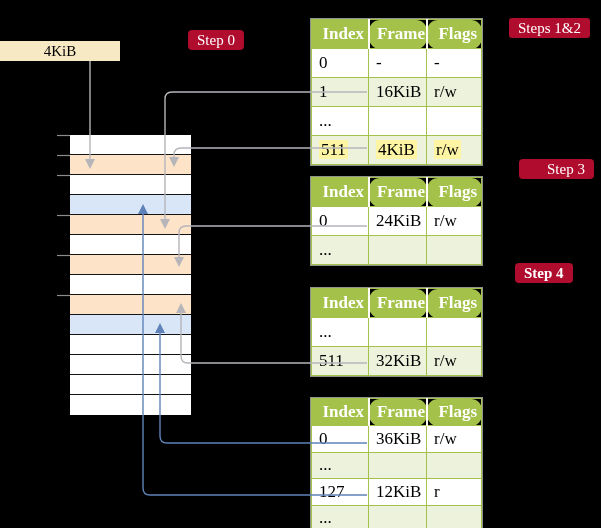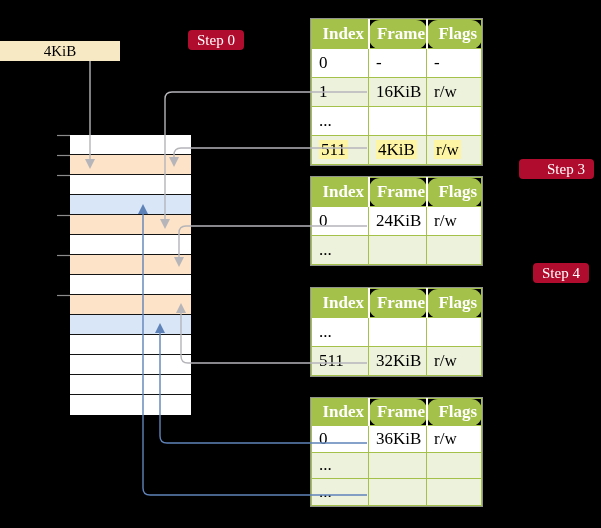--- a/index.html
+++ b/index.html
@@ -11,21 +11,21 @@
               background:var(--legend-bg);color:#000;font-size:15px;
               text-align:center;line-height:20px;}
 
   
   .step-label{position:absolute;background:var(--label-red);color:#fff;
               font-size:15px;line-height:20px;padding:0 9px;border-radius:4px;
               white-space:nowrap;}
   #step0{left:188px;top:30px;}
   #steps12{left:509px;top:18px;border-radius:3px;}
   #step3{left:519px;top:159px;padding-left:28px;}
-  #step4{left:533px;top:263px;}
+  #step4{left:515px;top:263px;font-weight:bold;}
 
   
   .mem{position:absolute;left:69px;top:134px;width:123px;
        border:1px solid #000;box-sizing:border-box;background:#fff;}
   .mem-row{height:20px;border-bottom:1px solid #141414;box-sizing:border-box;}
   .mem-row:last-child{border-bottom:none;}
   .mem-row.free{background:#ffffff;}
   .mem-row.page-table{background:var(--frame-pagetable-peach);}
   .mem-row.data{background:var(--frame-data-blue);}
 
@@ -53,20 +53,21 @@
   .tick{stroke:#8c8c8c;stroke-width:1.2;}
 </style>
 </head>
 <body>
 
 <div class="stage">
 
   <div class="legend-box">4KiB</div>
 
   <div class="step-label" id="step0">Step 0</div>
+  <div class="step-label" id="steps12">Steps 1&amp;2</div>
   <div class="step-label" id="step3">Step 3</div>
   <div class="step-label" id="step4">Step 4</div>
 
   <div class="mem">
       <div class="mem-row free"></div>
       <div class="mem-row page-table"></div>
       <div class="mem-row free"></div>
       <div class="mem-row data"></div>
       <div class="mem-row page-table"></div>
       <div class="mem-row free"></div>
@@ -194,20 +195,25 @@
       <tbody>
         <tr>
           <td>0</td>
           <td>36KiB</td>
           <td>r/w</td>
         </tr>
         <tr class="shade">
           <td>...</td>
           <td></td>
           <td></td>
+        </tr>
+        <tr>
+          <td>127</td>
+          <td>12KiB</td>
+          <td>r</td>
         </tr>
         <tr class="shade">
           <td>...</td>
           <td></td>
           <td></td>
         </tr>
       </tbody>
     </table>
   </div>
 

